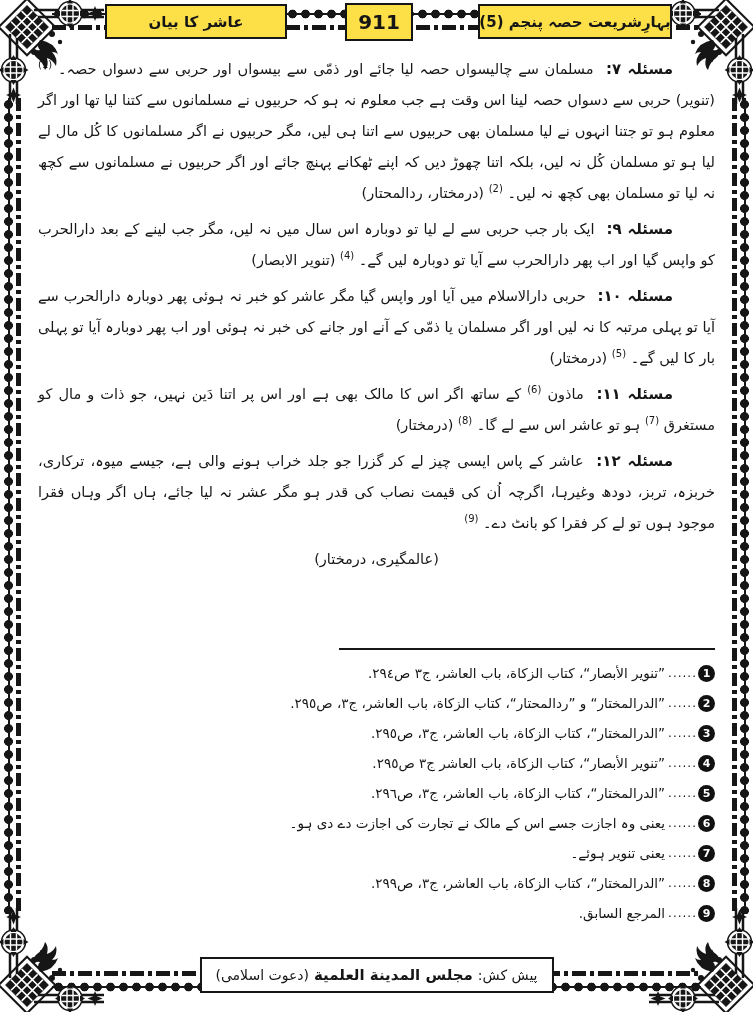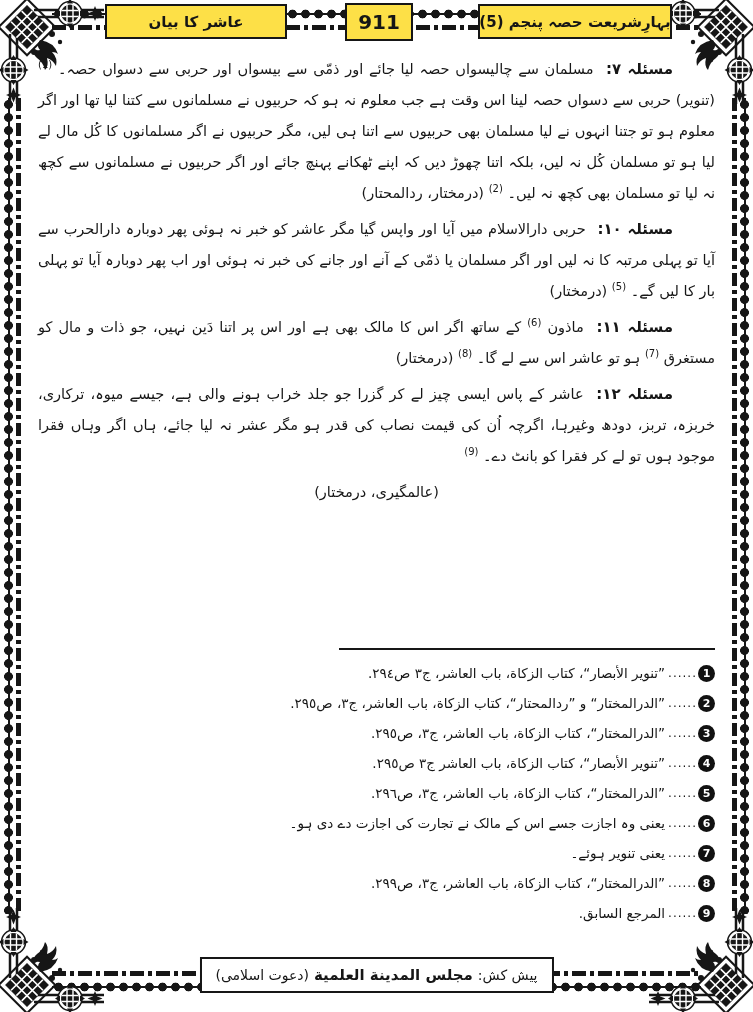--- a/index.html
+++ b/index.html
@@ -162,20 +162,23 @@
   <div id="section-box" class="hbox">
     <span>عاشر کا بیان</span>
   </div>
 
   <div id="main-text">
     <p class="para">
       <span class="mlabel">مسئلہ ۷: </span><span class="mbody">مسلمان سے چالیسواں حصہ لیا جائے اور ذمّی سے بیسواں اور حربی سے دسواں حصہ۔ <sup class="fref">(1)</sup> (تنویر) حربی سے دسواں حصہ لینا اس وقت ہے جب معلوم نہ ہو کہ حربیوں نے مسلمانوں سے کتنا لیا تھا اور اگر معلوم ہو تو جتنا انہوں نے لیا مسلمان بھی حربیوں سے اتنا ہی لیں، مگر حربیوں نے اگر مسلمانوں کا کُل مال لے لیا ہو تو مسلمان کُل نہ لیں، بلکہ اتنا چھوڑ دیں کہ اپنے ٹھکانے پہنچ جائے اور اگر حربیوں نے مسلمانوں سے کچھ نہ لیا تو مسلمان بھی کچھ نہ لیں۔ <sup class="fref">(2)</sup> (درمختار، ردالمحتار)</span>
     </p>
 
 
+    <p class="para">
+      <span class="mlabel">مسئلہ ۹: </span><span class="mbody">ایک بار جب حربی سے لے لیا تو دوبارہ اس سال میں نہ لیں، مگر جب لینے کے بعد دارالحرب کو واپس گیا اور اب پھر دارالحرب سے آیا تو دوبارہ لیں گے۔ <sup class="fref">(4)</sup> (تنویر الابصار)</span>
+    </p>
 
     <p class="para">
       <span class="mlabel">مسئلہ ۱۰: </span><span class="mbody">حربی دارالاسلام میں آیا اور واپس گیا مگر عاشر کو خبر نہ ہوئی پھر دوبارہ دارالحرب سے آیا تو پہلی مرتبہ کا نہ لیں اور اگر مسلمان یا ذمّی کے آنے اور جانے کی خبر نہ ہوئی اور اب پھر دوبارہ آیا تو پہلی بار کا لیں گے۔ <sup class="fref">(5)</sup> (درمختار)</span>
     </p>
 
     <p class="para">
       <span class="mlabel">مسئلہ ۱۱: </span><span class="mbody">ماذون <sup class="fref">(6)</sup> کے ساتھ اگر اس کا مالک بھی ہے اور اس پر اتنا دَین نہیں، جو ذات و مال کو مستغرق <sup class="fref">(7)</sup> ہو تو عاشر اس سے لے گا۔ <sup class="fref">(8)</sup> (درمختار)</span>
     </p>
 
     <p class="para">

